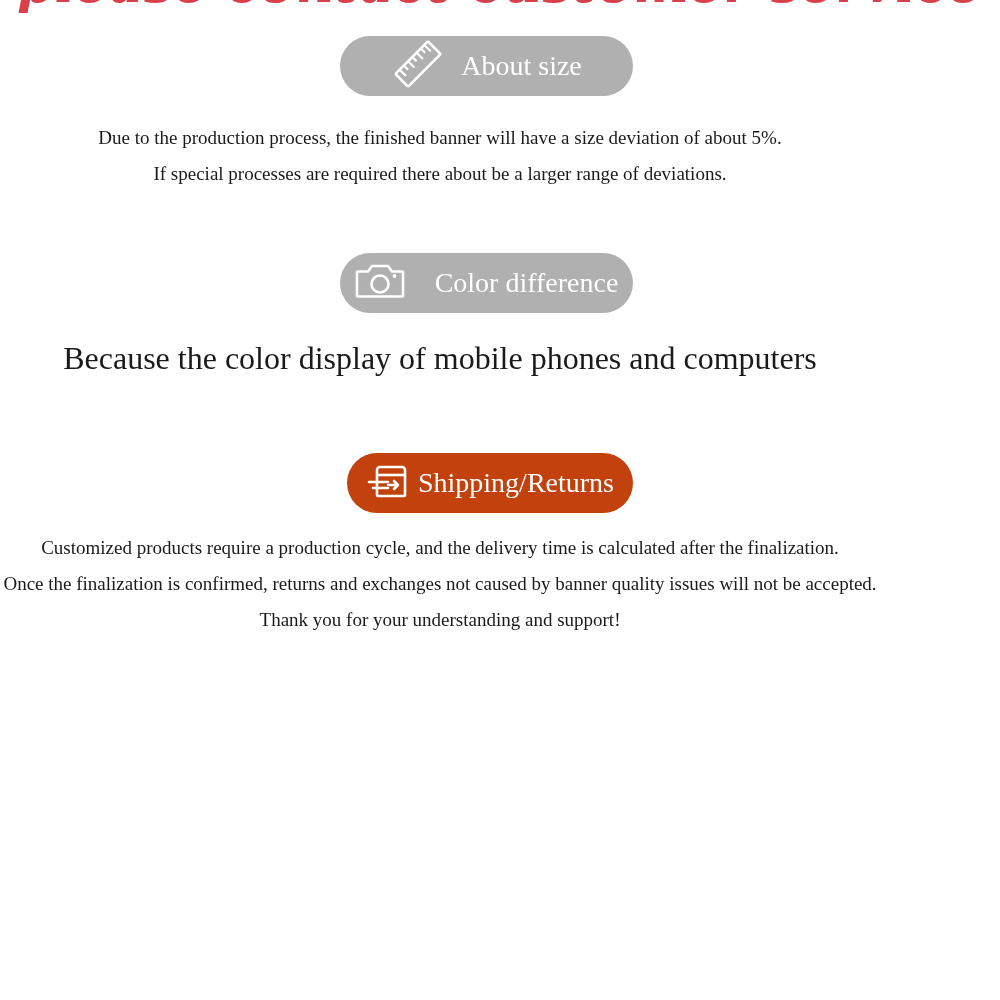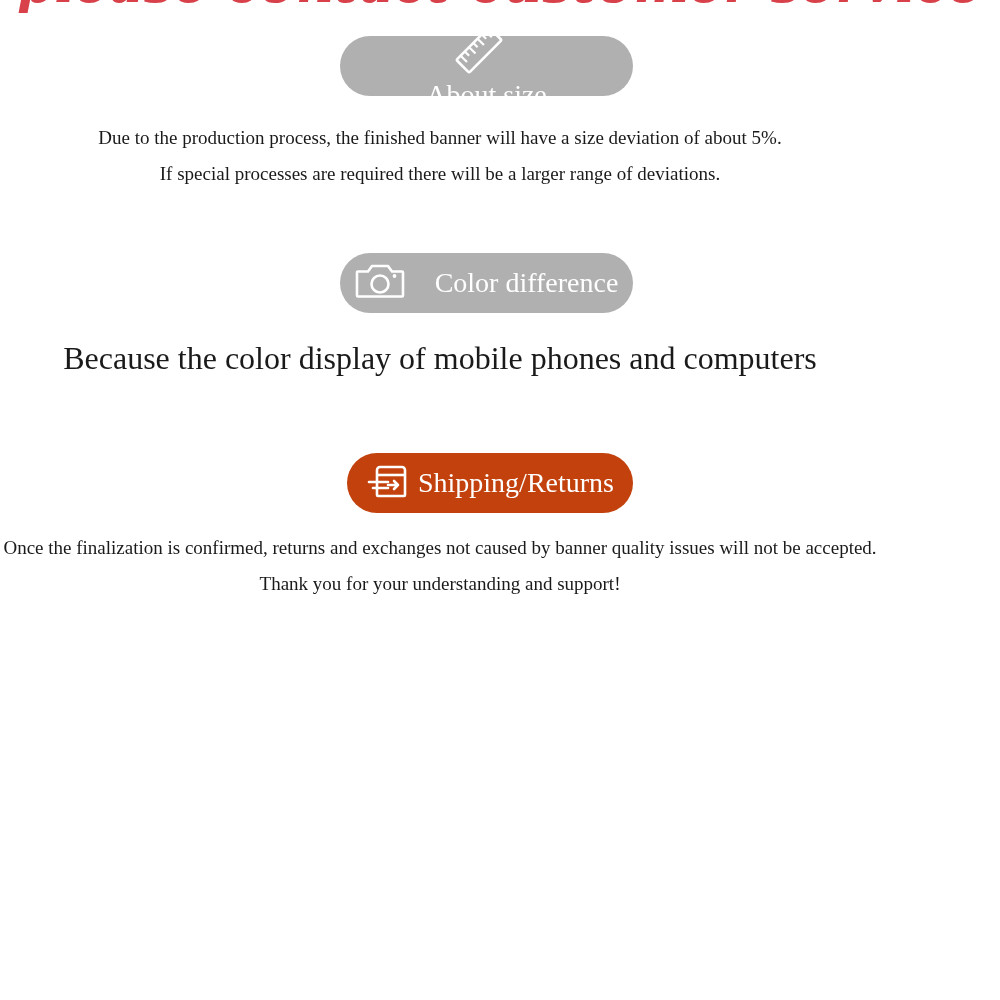--- a/index.html
+++ b/index.html
@@ -55,21 +55,21 @@
     flex: 0 0 auto;
   }
   .pill .pill-label {
     color: #ffffff;
     font-family: "Liberation Serif", "DejaVu Serif", serif;
     font-size: 28px;
     line-height: 1;
     white-space: nowrap;
   }
 
-  #pill-size     { left: 340px; top: 36px;  width: 293px; flex-direction: column; }
+  #pill-size     { left: 340px; top: 36px;  width: 293px; }
   #pill-size .pill-icon  { margin-right: 16px; }
   #pill-color    { left: 340px; top: 253px; width: 293px; gap: 20px; }
   #pill-color .pill-icon { margin-right: 10px; }
   #pill-ship     { left: 347px; top: 453px; width: 286px; }
   #pill-ship .pill-icon  { margin-right: -4px; }
 
   
   .para {
     position: absolute;
     width: 880px;
@@ -121,21 +121,21 @@
           <line x1="45" y1="18" x2="45" y2="27"></line>
         </g>
       </g>
     </svg>
   </span>
   <span class="pill-label">About size</span>
 </div>
 
 <div class="para" id="para-size">
   <span class="line">Due to the production process, the finished banner will have a size deviation of about 5%.</span>
-  <span class="line">If special processes are required there will be a larger range of deviations.</span>
+  <span class="line">If special processes are required there about be a larger range of deviations.</span>
 </div>
 
 <div class="pill" id="pill-color" style="background:#b0b0b0">
   <span class="pill-icon">
     <svg width="50" height="44" viewBox="0 0 50 44" aria-hidden="true">
       <path d="M3 12.5 h10 l4 -5.5 h16 l4 5.5 h10 a1 1 0 0 1 1 1 v23 a1 1 0 0 1 -1 1 h-44 a1 1 0 0 1 -1 -1 v-23 a1 1 0 0 1 1 -1 z" fill="none" stroke="#ffffff" stroke-width="2.6" stroke-linejoin="round"></path>
       <circle cx="25" cy="25" r="8.5" fill="none" stroke="#ffffff" stroke-width="2.6"></circle>
       <circle cx="39.5" cy="17" r="1.9" fill="#ffffff"></circle>
     </svg>
   </span>
@@ -155,15 +155,16 @@
         <line x1="3" y1="25" x2="22" y2="25"></line>
         <line x1="7" y1="31" x2="22" y2="31"></line>
       </g>
       <path d="M22 28 h10 m-4 -4 l4 4 l-4 4" fill="none" stroke="#ffffff" stroke-width="2.6" stroke-linecap="round" stroke-linejoin="round"></path>
     </svg>
   </span>
   <span class="pill-label">Shipping/Returns</span>
 </div>
 
 <div class="para" id="para-ship">
+  <span class="line">Customized products require a production cycle, and the delivery time is calculated after the finalization.</span>
   <span class="line">Once the finalization is confirmed, returns and exchanges not caused by banner quality issues will not be accepted.</span>
   <span class="line">Thank you for your understanding and support!</span>
 </div>
 
 </body></html>

